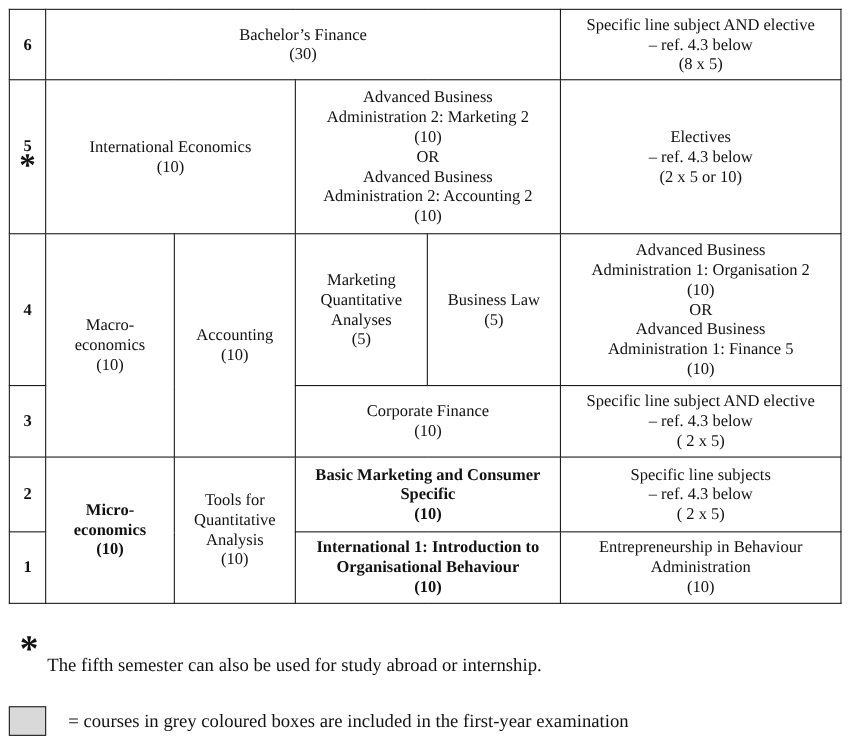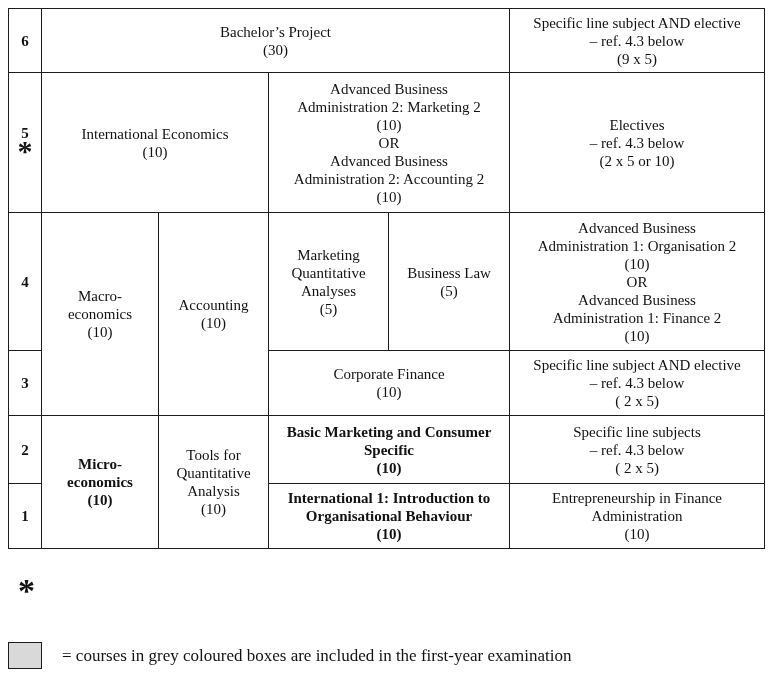--- a/index.html
+++ b/index.html
@@ -34,27 +34,27 @@
         <col style="width:110px">
       <col style="width:120px">
         <col style="width:121px">
         <col style="width:255px">
     </colgroup>
 
     <tbody>
         <tr style="height:64px;">
       <td class="sem">6</td>
       <td colspan="4">
-        <div class="cellline">Bachelor’s Project</div>
+        <div class="cellline">Bachelor’s Finance</div>
         <div class="cellline">(30)</div>
       </td>
       <td>
         <div class="cellline">Specific line subject AND elective</div>
         <div class="cellline">– ref. 4.3 below</div>
-        <div class="cellline">(9 x 5)</div>
+        <div class="cellline">(8 x 5)</div>
       </td>
     </tr>
 
     <tr style="height:140px;">
       <td class="sem">
         <div>5</div>
         <div class="star">*</div>
       </td>
       <td colspan="2">
         <div class="cellline">International Economics</div>
@@ -96,21 +96,21 @@
       <td>
         <div class="cellline">Business Law</div>
         <div class="cellline">(5)</div>
       </td>
       <td>
         <div class="cellline">Advanced Business</div>
         <div class="cellline">Administration 1: Organisation 2</div>
         <div class="cellline">(10)</div>
         <div class="cellline bold">OR</div>
         <div class="cellline">Advanced Business</div>
-        <div class="cellline">Administration 1: Finance 2</div>
+        <div class="cellline">Administration 1: Finance 5</div>
         <div class="cellline">(10)</div>
       </td>
     </tr>
 
     <tr style="height:65px;">
       <td class="sem">3</td>
       <td colspan="2">
         <div class="cellline">Corporate Finance</div>
         <div class="cellline">(10)</div>
       </td>
@@ -147,30 +147,31 @@
     </tr>
 
     <tr style="height:65px;">
       <td class="sem">1</td>
       <td colspan="2" class="grey">
         <div class="cellline">International 1: Introduction to</div>
         <div class="cellline">Organisational Behaviour</div>
         <div class="cellline">(10)</div>
       </td>
       <td>
-        <div class="cellline">Entrepreneurship in Finance</div>
+        <div class="cellline">Entrepreneurship in Behaviour</div>
         <div class="cellline">Administration</div>
         <div class="cellline">(10)</div>
       </td>
     </tr>
   </tbody>
     </table>
 
   <div class="footnote">
     <span class="fn-star">*</span>
+    <span class="fn-text">The fifth semester can also be used for study abroad or internship.</span>
   </div>
 
   <div class="legend">
     <span class="legend-box"></span>
     <span class="legend-text">= courses in grey coloured boxes are included in the first-year examination</span>
   </div>
 
 </div>
 
 </body></html>

